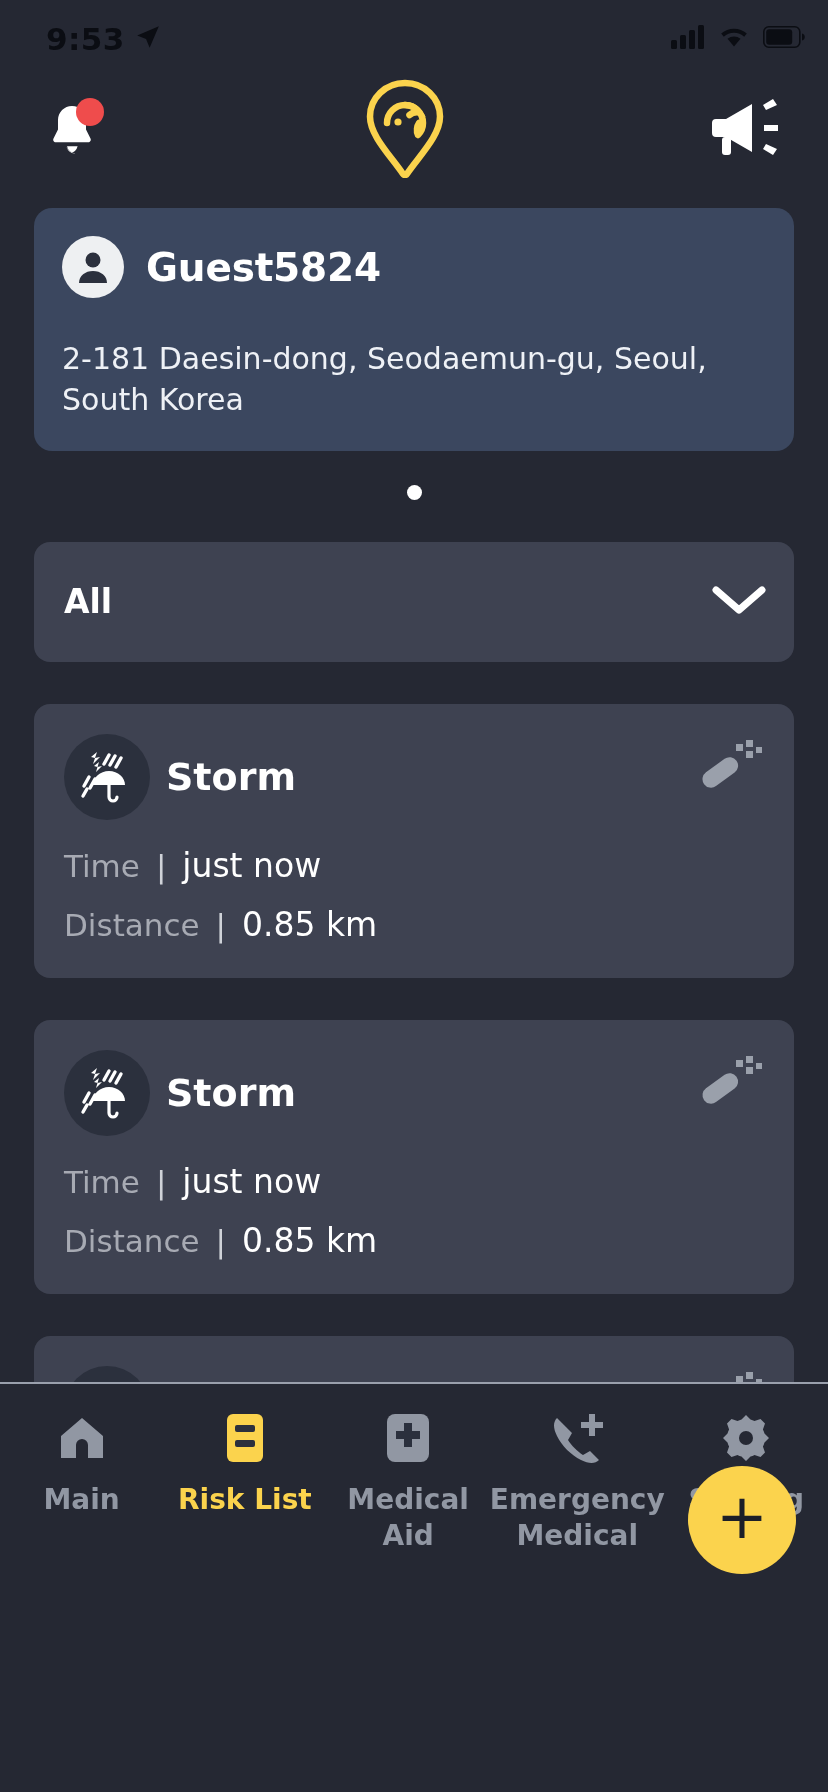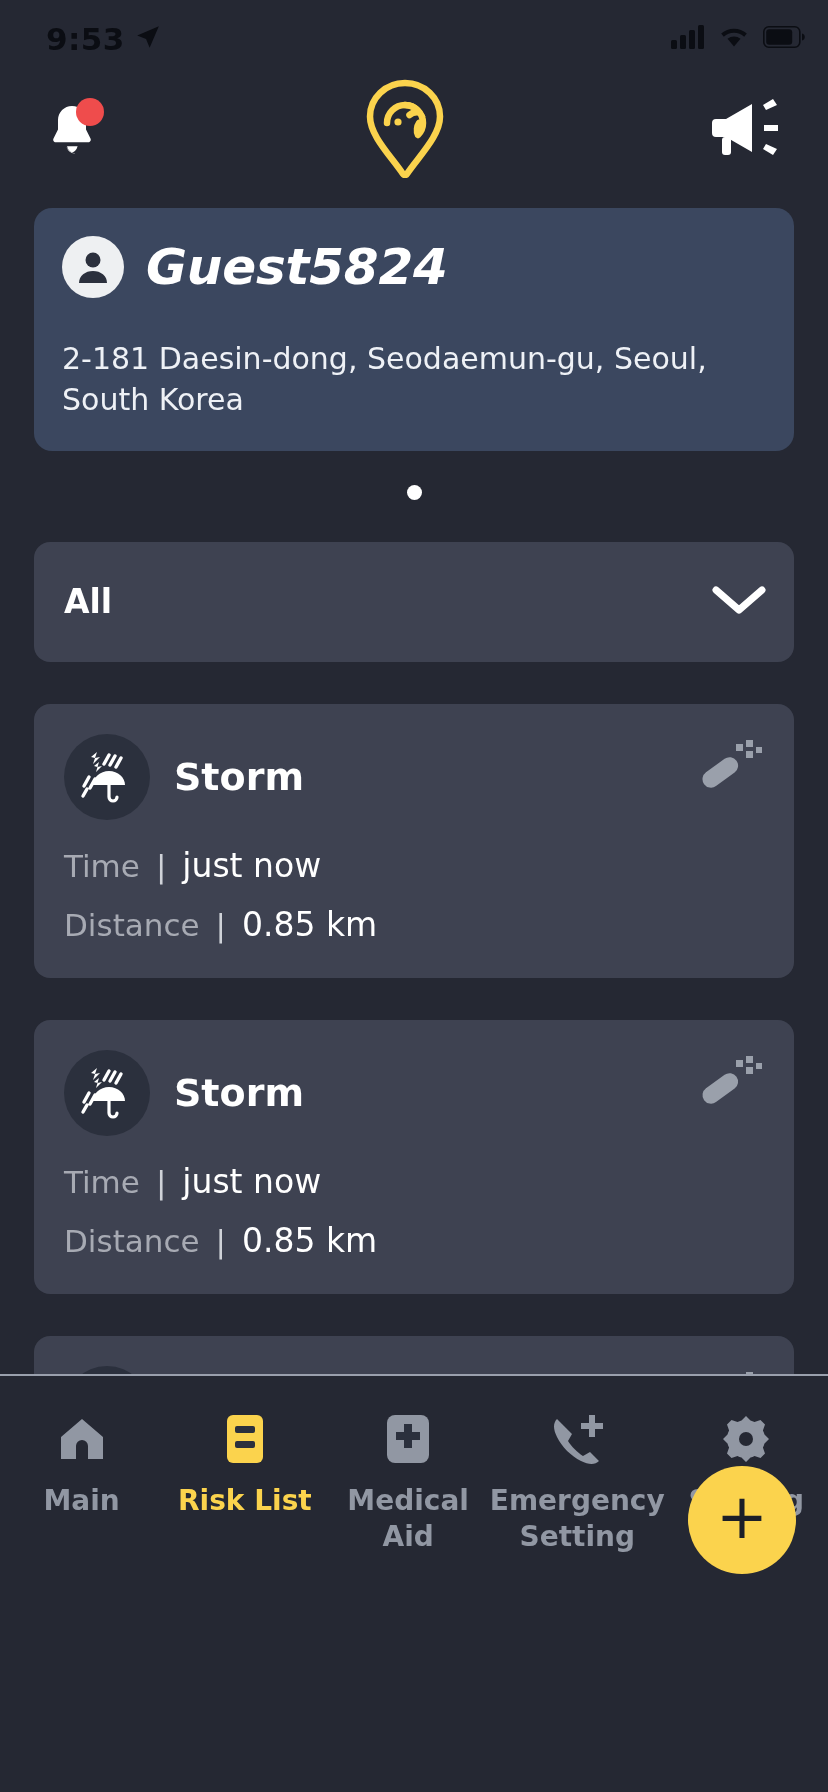--- a/index.html
+++ b/index.html
@@ -35,21 +35,21 @@
     background:#3b475f;
     border-radius:18px;
     padding:28px 28px 30px 28px;
   }
   .profile-top{ display:flex; align-items:center; gap:22px; }
   .avatar{
     width:62px; height:62px; border-radius:50%;
     background:#eef0f2; display:flex; align-items:center; justify-content:center;
     flex:0 0 auto;
   }
-  .username{ font-size:50px; font-weight:700; letter-spacing:-.2px;font-style:italic; }
+  .username{ font-size:39px; font-weight:700; letter-spacing:-.2px; }
   .address{
     margin-top:40px; font-size:30px; line-height:1.38;
     color:#eef1f6; font-weight:400;
   }
   
   .dots{ display:flex; justify-content:center; gap:14px; margin-top:34px; }
   .dot{ width:15px; height:15px; border-radius:50%; background:#ffffff; }
   
   .filter{
     margin:42px 34px 0 34px; height:120px;
@@ -59,21 +59,21 @@
   }
   .filter-label{ font-size:33px; font-weight:600; color:#fff; }
   
   .list{ margin-top:42px; }
   .risk-card{
     margin:0 34px 42px 34px;
     background:#3e4251; border-radius:16px;
     padding:30px 30px 34px 30px;
     position:relative;
   }
-  .risk-head{ display:flex; align-items:center; gap:24px; }
+  .risk-head{ display:flex; align-items:center; gap:16px; }
   .risk-ico{
     width:86px; height:86px; border-radius:50%;
     background:#2b303d; display:flex; align-items:center; justify-content:center;
     flex:0 0 auto;
   }
   .risk-title{ font-size:38px; font-weight:700; }
   .siren{ position:absolute; right:32px; top:34px; }
   .risk-row{ display:flex; align-items:baseline; margin-top:26px; }
   .risk-row.second{ margin-top:20px; }
   .rk{ font-size:31px; color:#a7aab3; font-weight:400; }
@@ -82,23 +82,23 @@
   
   .fab{
     position:absolute; right:32px; bottom:218px;
     width:108px; height:108px; border-radius:50%;
     background:#fbd34d; display:flex; align-items:center; justify-content:center;
     z-index:40;
   }
   .fab-plus{ font-size:62px; color:#1c1f28; line-height:1; font-weight:400; margin-top:-6px; }
   
   .tabbar{
-    position:absolute; left:0; right:0; bottom:8px; height:410px;
+    position:absolute; left:0; right:0; bottom:0; height:410px;
     background:#252833; border-top:2px solid #9aa0ad;
-    display:flex; align-items:flex-start; padding-top:35px;
+    display:flex; align-items:flex-start; padding-top:26px;
     z-index:30;
   }
   .tab{ flex:1; display:flex; flex-direction:column; align-items:center; gap:16px; }
   .tab-label{
     font-size:28px; color:#9197a3; font-weight:600; text-align:center;
     line-height:1.3;
   }
   .tab.active .tab-label{ color:#fbd34d; }
   .tab-ico{ height:56px; display:flex; align-items:center; }
 </style>
@@ -339,21 +339,21 @@
     <span class="tab-label">Medical Aid</span>
   </div>
 
   <div class="tab">
     <span class="tab-ico">
       <svg width="56" height="52" viewBox="0 0 56 52">
         <path d="M8 6c-4 4-4 10 0 18 5 10 14 19 24 24 8 4 14 4 18 0l-9-9-7 4c-5-3-12-10-15-15l4-7z" fill="#9197a3"></path>
         <path d="M40 2h6v8h8v6h-8v8h-6v-8h-8v-6h8z" fill="#9197a3"></path>
       </svg>
     </span>
-    <span class="tab-label">Emergency Setting</span>
+    <span class="tab-label">Emergency Medical</span>
   </div>
 
   <div class="tab">
     <span class="tab-ico">
       <svg width="50" height="50" viewBox="0 0 50 50">
         <path d="M25 2l4.5 4.5a19 19 0 0 1 4 1.6L39.5 6l4.5 4.5-2.1 6a19 19 0 0 1 1.6 4L48 25l-4.5 4.5a19 19 0 0 1-1.6 4l2.1 6-4.5 4.5-6-2.1a19 19 0 0 1-4 1.6L25 48l-4.5-4.5a19 19 0 0 1-4-1.6l-6 2.1L6 39.5l2.1-6a19 19 0 0 1-1.6-4L2 25l4.5-4.5a19 19 0 0 1 1.6-4L6 10.5 10.5 6l6 2.1a19 19 0 0 1 4-1.6z" fill="#9197a3"></path>
         <circle cx="25" cy="25" r="7" fill="#252833"></circle>
       </svg>
     </span>
     <span class="tab-label">Setting</span>

